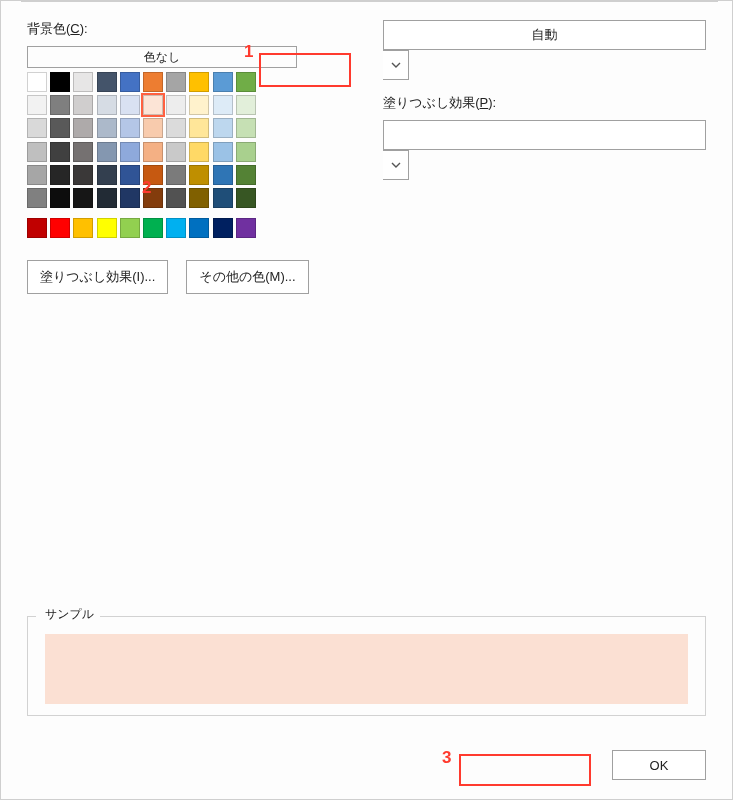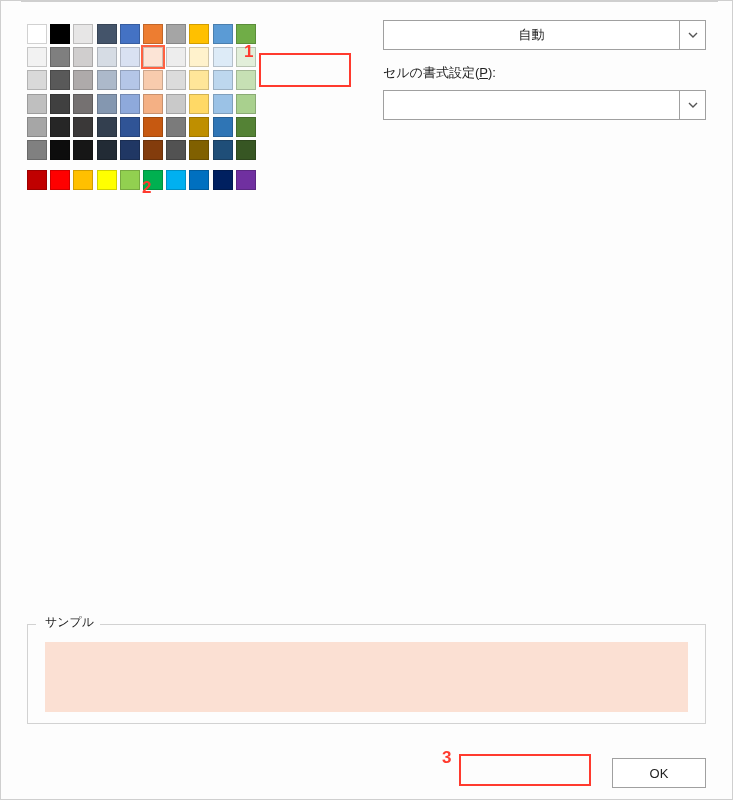--- a/index.html
+++ b/index.html
@@ -50,21 +50,21 @@
   .palette{width:270px;margin-top:4px;}
   .row{display:flex;gap:3.2px;margin-bottom:3.2px;}
   .sw{width:20px;height:20px;display:block;border:1px solid rgba(0,0,0,.18);}
   .row.sep{margin-top:10px;}
   .sw.selected{outline:2px solid #ff6040;outline-offset:0px;}
   .btnrow{display:flex;gap:18px;margin-top:22px;}
   .btn{
     border:1px solid var(--border-dark);padding:7px 12px;background:#fff;
     min-width:96px;text-align:center;
   }
-  .field{display:flex;margin-bottom:14px;}
+  .field{display:flex;margin-bottom:14px;flex-direction:column;}
   .select{
     flex:1 1 auto;height:30px;border:1px solid var(--border-dark);
     display:flex;align-items:center;padding:0 10px;background:#fff;
   }
   .select.center{justify-content:center;}
   .chev{
     width:26px;height:30px;border:1px solid var(--border-dark);border-left:none;
     display:flex;align-items:center;justify-content:center;background:#fff;
   }
   .chev svg{width:10px;height:10px;}
@@ -81,21 +81,21 @@
   }
   .sampleborder::after{
     content:"";position:absolute;right:0;top:0;left:72px;border-top:1px solid #d2d2d2;
   }
   .samplelabel{position:absolute;left:14px;top:0;background:#fdfdfd;padding:0 4px;font-size:12px;}
   .samplebox{
     position:absolute;left:18px;right:18px;top:28px;bottom:12px;background:#fbe0d3;
   }
   
   .bottomrow1{display:flex;justify-content:flex-end;padding:12px 26px 0 26px;}
-  .bottomrow2{display:flex;justify-content:flex-end;gap:8px;padding:34px 26px 11px 26px;}
+  .bottomrow2{display:flex;justify-content:flex-end;gap:8px;padding:34px 26px 19px 26px;}
   .dlgbtn{
     border:1px solid var(--border-dark);background:#fff;min-width:94px;height:30px;
     display:flex;align-items:center;justify-content:center;
   }
   
   .callout{
     position:absolute;color:var(--callout);font-weight:700;font-size:17px;
     pointer-events:none;
   }
   .calloutbox{
@@ -106,20 +106,24 @@
 <body>
 
 <div class="window">
 
 
   <div class="tabline"></div>
 
   <div class="body">
 
     <div class="left">
+      <div class="label">
+        <span>背景色(</span><span class="u">C</span><span>):</span>
+      </div>
+      <div class="nocolor">色なし</div>
 
       <div class="palette" id="palette">
           <div class="row">
             <span class="sw" style="background: rgb(255, 255, 255);"></span>
             <span class="sw" style="background: rgb(0, 0, 0);"></span>
             <span class="sw" style="background: rgb(231, 230, 230);"></span>
             <span class="sw" style="background: rgb(68, 84, 106);"></span>
             <span class="sw" style="background: rgb(68, 114, 196);"></span>
             <span class="sw" style="background: rgb(237, 125, 49);"></span>
             <span class="sw" style="background: rgb(165, 165, 165);"></span>
@@ -194,36 +198,44 @@
             <span class="sw" style="background: rgb(255, 255, 0);"></span>
             <span class="sw" style="background: rgb(146, 208, 80);"></span>
             <span class="sw" style="background: rgb(0, 176, 80);"></span>
             <span class="sw" style="background: rgb(0, 176, 240);"></span>
             <span class="sw" style="background: rgb(0, 112, 192);"></span>
             <span class="sw" style="background: rgb(0, 32, 96);"></span>
             <span class="sw" style="background: rgb(112, 48, 160);"></span>
           </div>
         </div>
 
+      <div class="btnrow">
+        <div class="btn">
+          <span>塗りつぶし効果(I)...</span>
+        </div>
+        <div class="btn">
+          <span>その他の色(M)...</span>
+        </div>
+      </div>
     </div>
 
     <div class="right">
       <div class="field">
         <div class="select center">
           <span>自動</span>
         </div>
         <div class="chev">
           <svg viewBox="0 0 10 10">
               <path d="M1 3 L5 7 L9 3" fill="none" stroke="#555" stroke-width="1.4"></path>
             </svg>
         </div>
       </div>
 
       <div class="label">
-        <span>セルの書式設定(</span><span class="u">P</span><span>):</span>
+        <span>塗りつぶし効果(</span><span class="u">P</span><span>):</span>
       </div>
       <div class="field">
         <div class="select">
           <span></span>
         </div>
         <div class="chev">
           <svg viewBox="0 0 10 10">
               <path d="M1 3 L5 7 L9 3" fill="none" stroke="#555" stroke-width="1.4"></path>
             </svg>
         </div>

